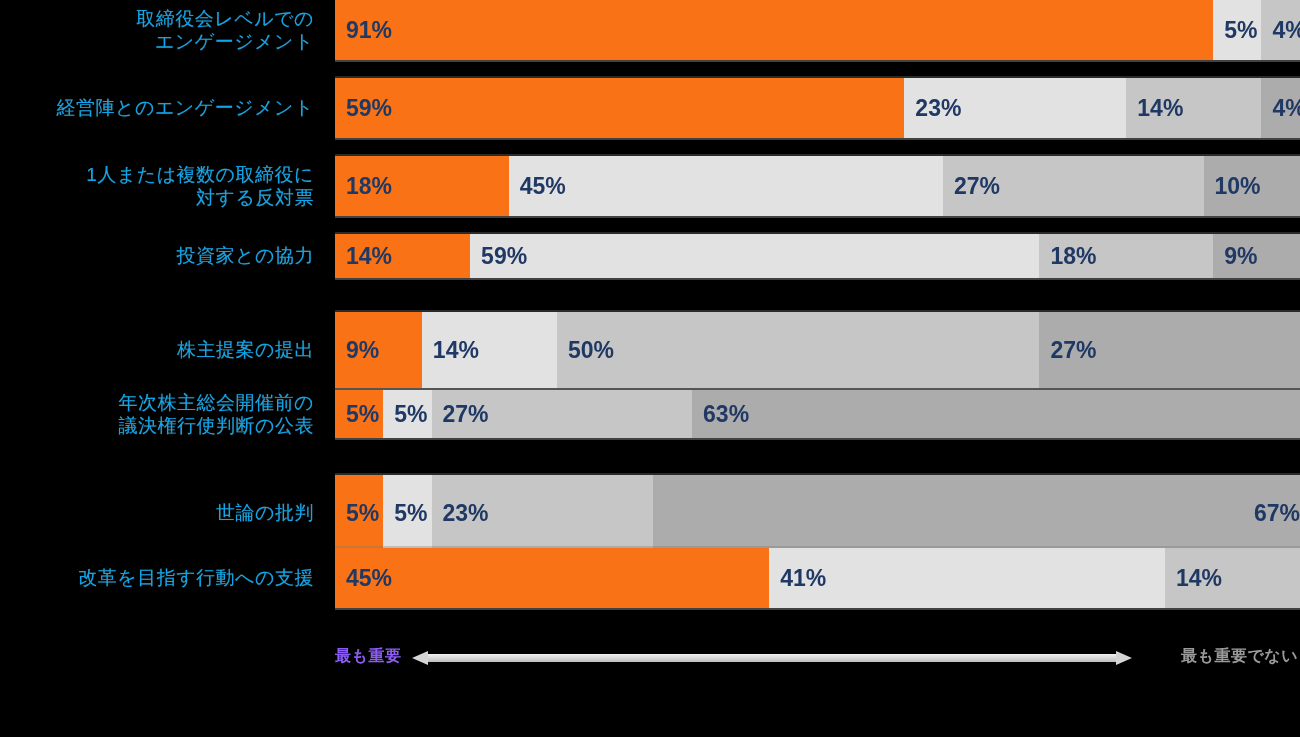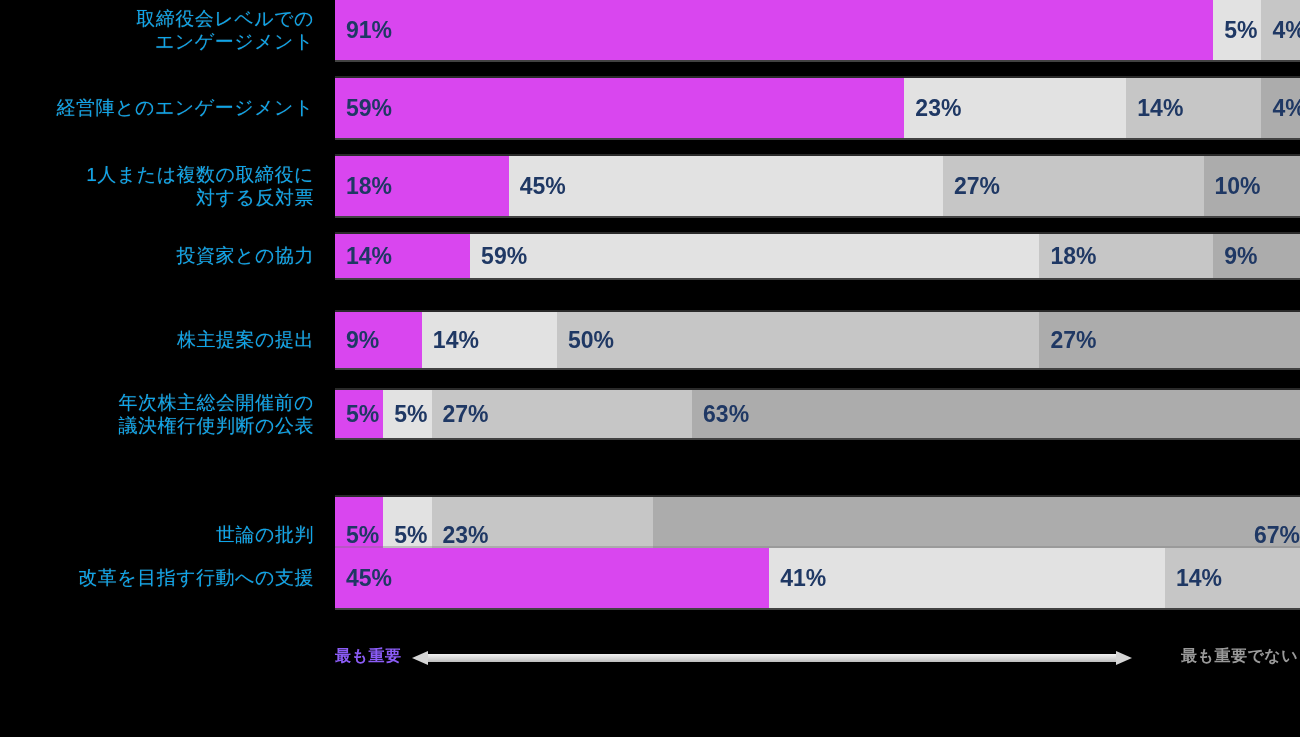--- a/index.html
+++ b/index.html
@@ -26,21 +26,21 @@
     box-shadow:0 2px 0 rgba(120,120,120,.55), 0 -2px 0 rgba(120,120,120,.35);
   }
   .seg{
     position:relative;display:flex;align-items:center;
     box-sizing:border-box;overflow:hidden;
   }
   .seg .val{
     color:#1F3864;font-size:23px;font-weight:700;
     padding-left:11px;white-space:nowrap;letter-spacing:0px;
   }
-  .s0{background:#d946ef;}
+  .s0{background:#f97316;}
   .s1{background:#E2E2E2;}
   .s2{background:#C6C6C6;}
   .s3{background:#ACACAC;}
 
   
   #scale{position:absolute;left:0;top:644px;width:1300px;height:30px;}
   #scale .leftlab{
     position:absolute;left:335px;top:2px;
     color:#8b5cf6;font-size:16px;font-weight:700;letter-spacing:0.5px;
   }
@@ -133,21 +133,21 @@
           <span class="val">59%</span>
         </div>
         <div class="seg s2" style="flex: 18 0 0%;">
           <span class="val">18%</span>
         </div>
         <div class="seg s3" style="flex: 9 0 0%;">
           <span class="val">9%</span>
         </div>
       </div>
     </div>
-    <div class="row" style="top: 312px; height: 56px;">
+    <div class="row" style="top: 312px; height: 76px;">
       <div class="label">
         <div>
           <span>株主提案の提出</span>
         </div>
       </div>
       <div class="bars">
         <div class="seg s0" style="flex: 9 0 0%;">
           <span class="val">9%</span>
         </div>
         <div class="seg s1" style="flex: 14 0 0%;">
@@ -176,21 +176,21 @@
           <span class="val">5%</span>
         </div>
         <div class="seg s2" style="flex: 27 0 0%;">
           <span class="val">27%</span>
         </div>
         <div class="seg s3" style="flex: 63 0 0%;">
           <span class="val">63%</span>
         </div>
       </div>
     </div>
-    <div class="row" style="top: 497px; height: 76px;">
+    <div class="row" style="top: 475px; height: 76px;">
       <div class="label">
         <div>
           <span>世論の批判</span>
         </div>
       </div>
       <div class="bars">
         <div class="seg s0" style="flex: 5 0 0%;">
           <span class="val">5%</span>
         </div>
         <div class="seg s1" style="flex: 5 0 0%;">

